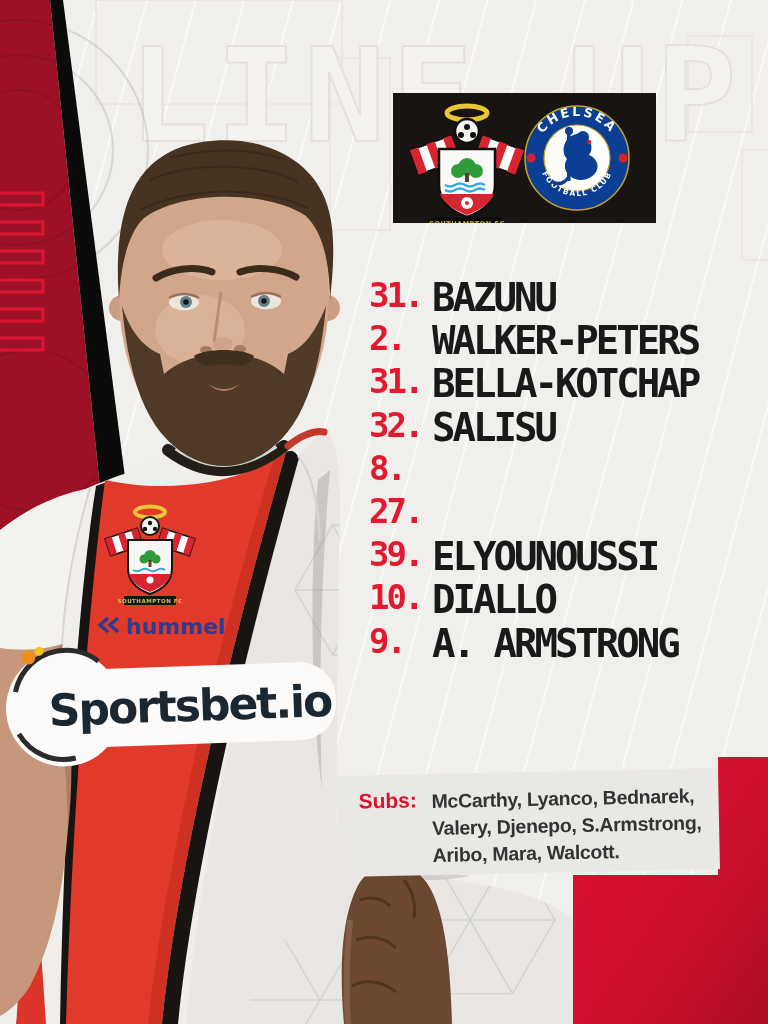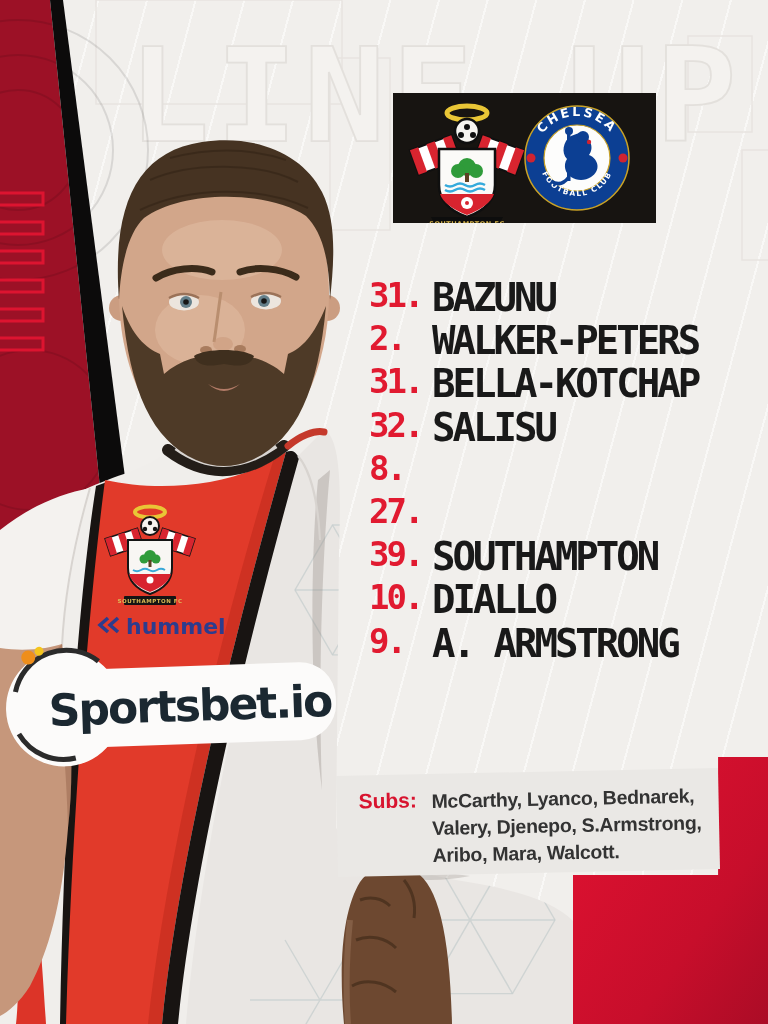--- a/index.html
+++ b/index.html
@@ -286,21 +286,21 @@
         <span class="name">SALISU</span>
       </div>
     <div class="row">
         <span class="num">8.</span>
       </div>
     <div class="row">
         <span class="num">27.</span>
       </div>
     <div class="row">
         <span class="num">39.</span>
-        <span class="name">SOUTHAMPTON</span>
+        <span class="name">ELYOUNOUSSI</span>
       </div>
     <div class="row">
         <span class="num">10.</span>
         <span class="name">DIALLO</span>
       </div>
     <div class="row">
         <span class="num">9.</span>
         <span class="name">A. ARMSTRONG</span>
       </div>
   </div>

